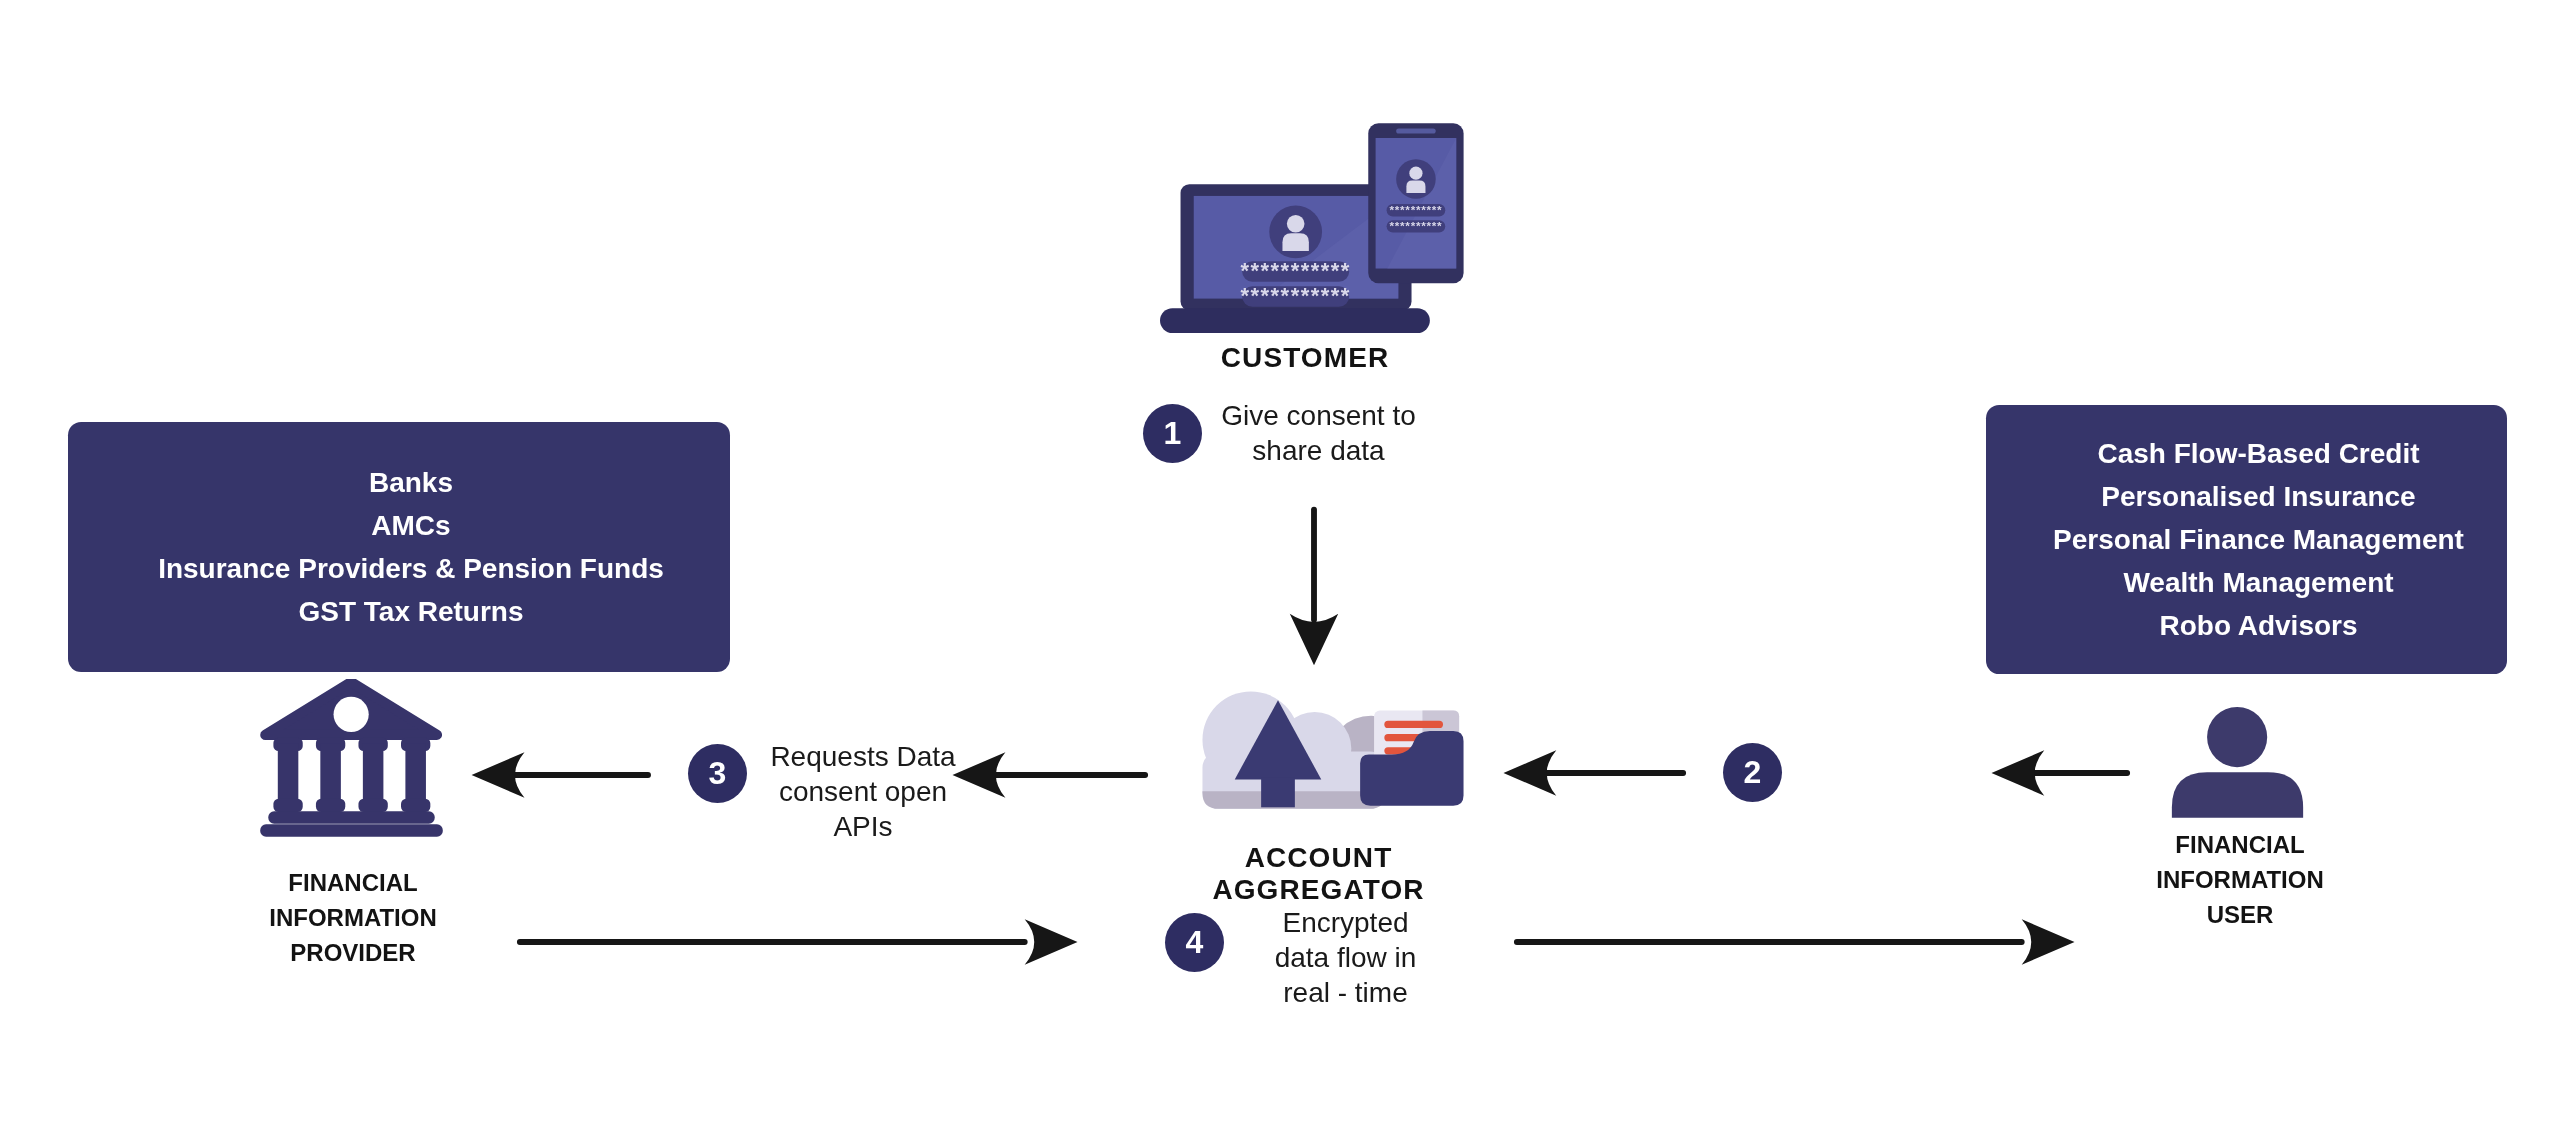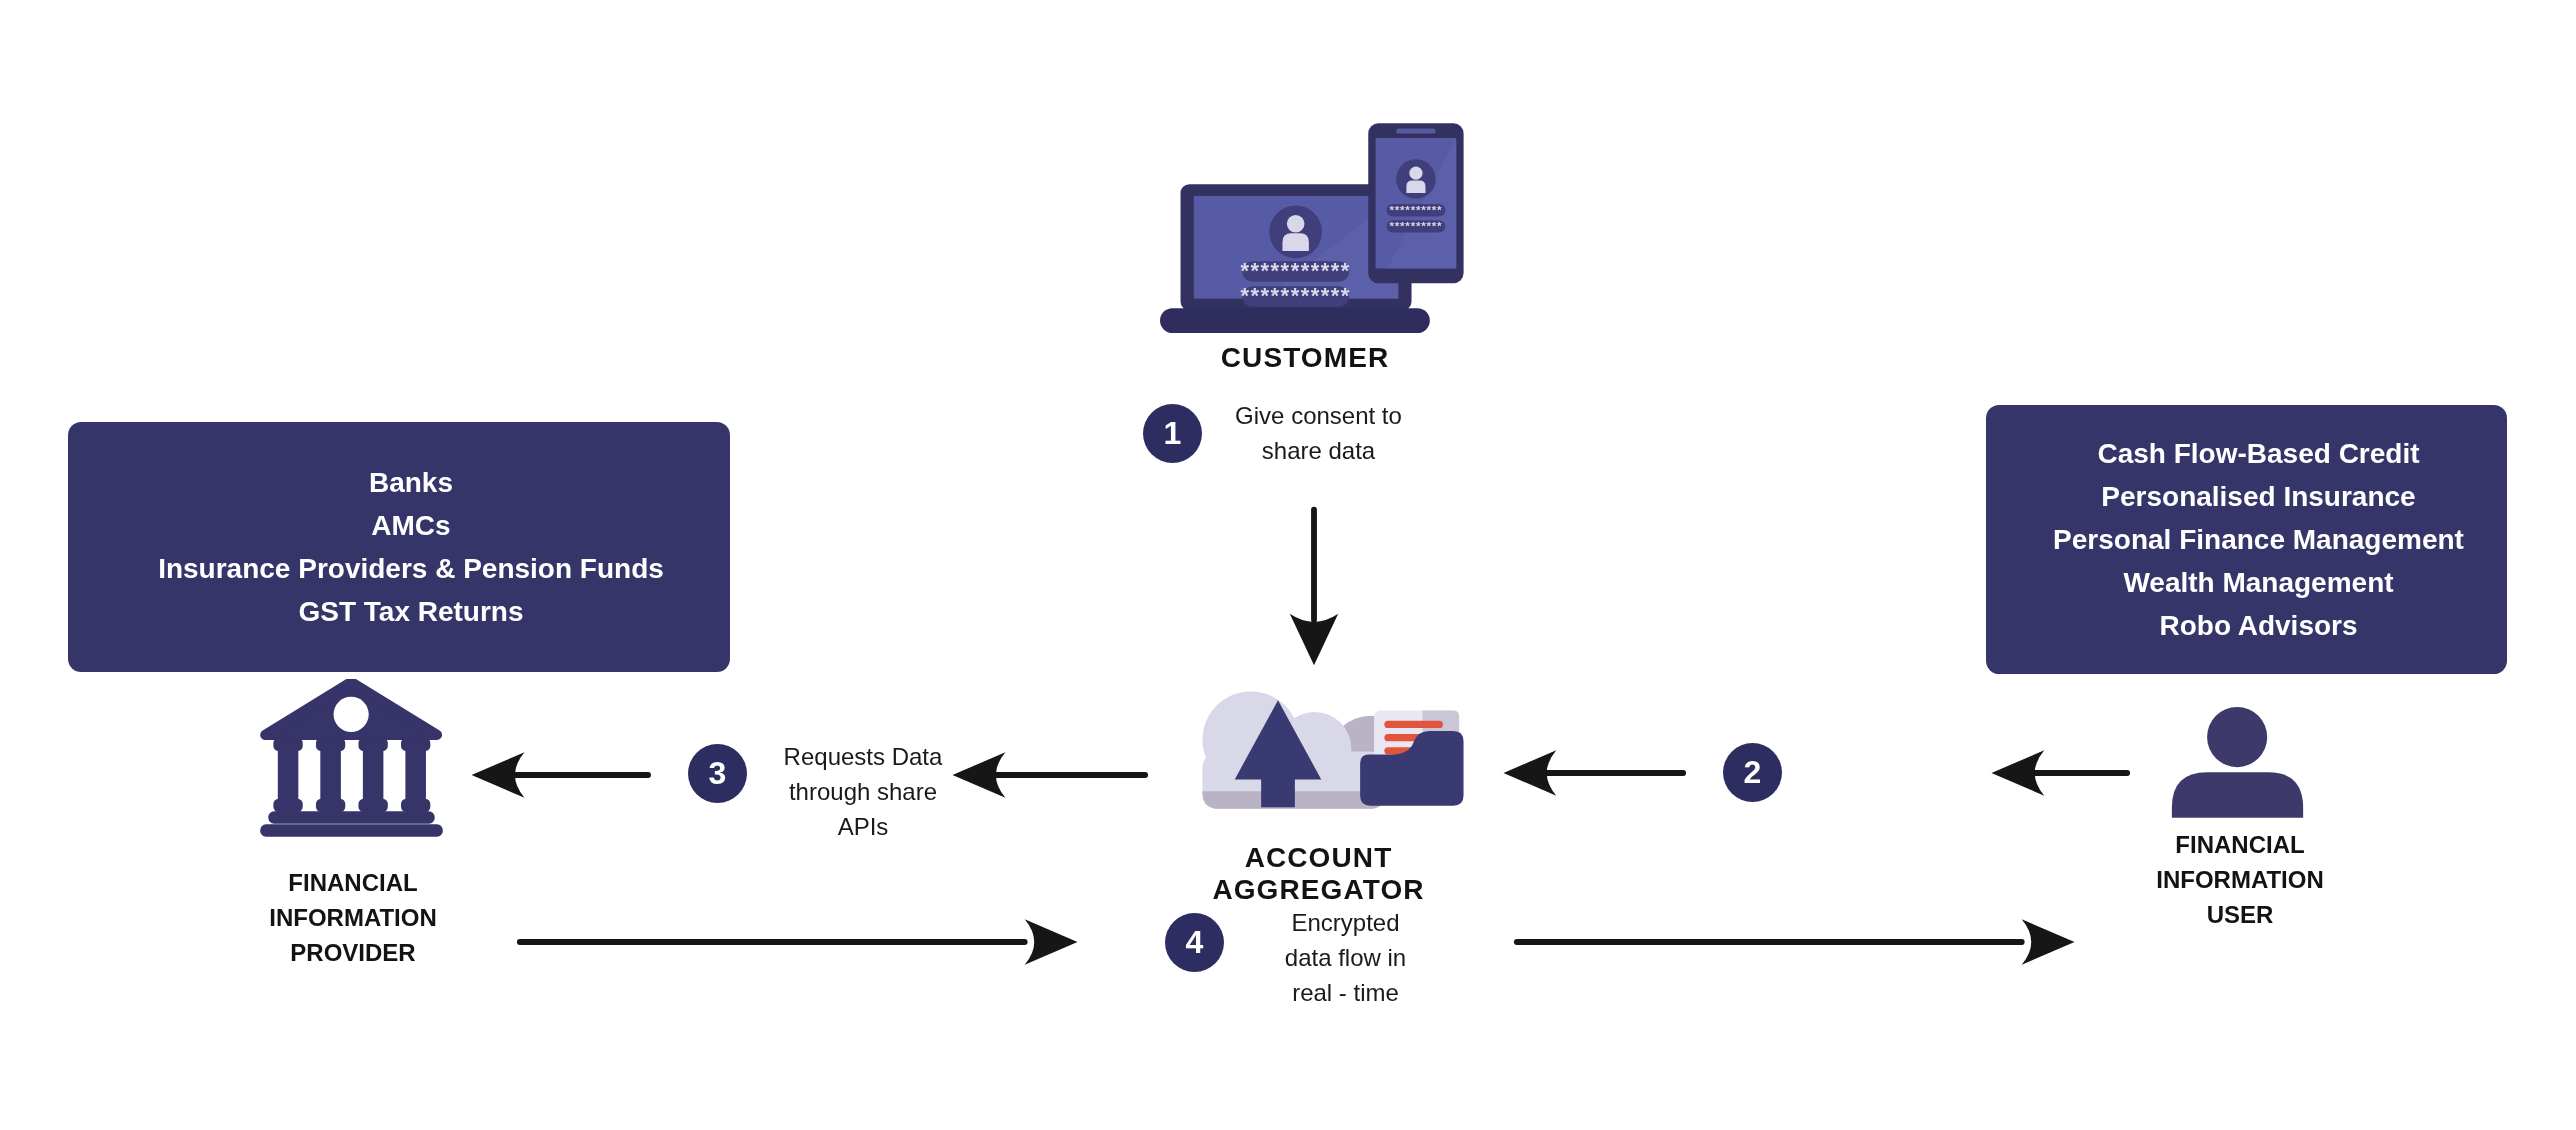--- a/index.html
+++ b/index.html
@@ -27,21 +27,21 @@
   .navybox span { display:block; font-size:28px; font-weight:bold; line-height:43px; }
 
   
   .circle {
     width:59px; height:59px; border-radius:50%; background:#2e2d62;
     color:#ffffff; font-size:32px; font-weight:bold;
     display:flex; align-items:center; justify-content:center;
   }
 
   
-  .steptext { font-size:24px; line-height:35px; text-align:center; color:#1a1a1a; }
+  .steptext { font-size:28px; line-height:35px; text-align:center; color:#1a1a1a; }
   .steptext span { display:block; }
 
   svg { display:block; }
 </style>
 </head>
 <body>
 
 <div class="canvas">
 
   <svg class="abs" style="left:1160px; top:116px;" width="308" height="220" viewBox="0 0 420 300">
@@ -125,21 +125,21 @@
   <svg class="abs" style="left:470px; top:750px;" width="184" height="50" viewBox="0 0 250 68">
     <rect x="52" y="30" width="194" height="8" rx="4" fill="#161616"></rect>
     <path d="M2 34 L74 3 Q48 34 74 65 Z" fill="#161616"></path>
   </svg>
 
   <div class="abs circle" style="left:688px; top:744px;">
     <span>3</span>
   </div>
   <div class="abs steptext" style="left:749px; top:739px; width:228px;">
     <span>Requests Data</span>
-    <span>through share</span>
+    <span>consent open</span>
     <span>APIs</span>
   </div>
 
   <svg class="abs" style="left:951px; top:750px;" width="200" height="50" viewBox="0 0 272 68">
     <rect x="52" y="30" width="216" height="8" rx="4" fill="#161616"></rect>
     <path d="M2 34 L74 3 Q48 34 74 65 Z" fill="#161616"></path>
   </svg>
 
   <svg class="abs" style="left:1157px; top:681px;" width="308" height="136" viewBox="0 0 420 185">
     <g>

